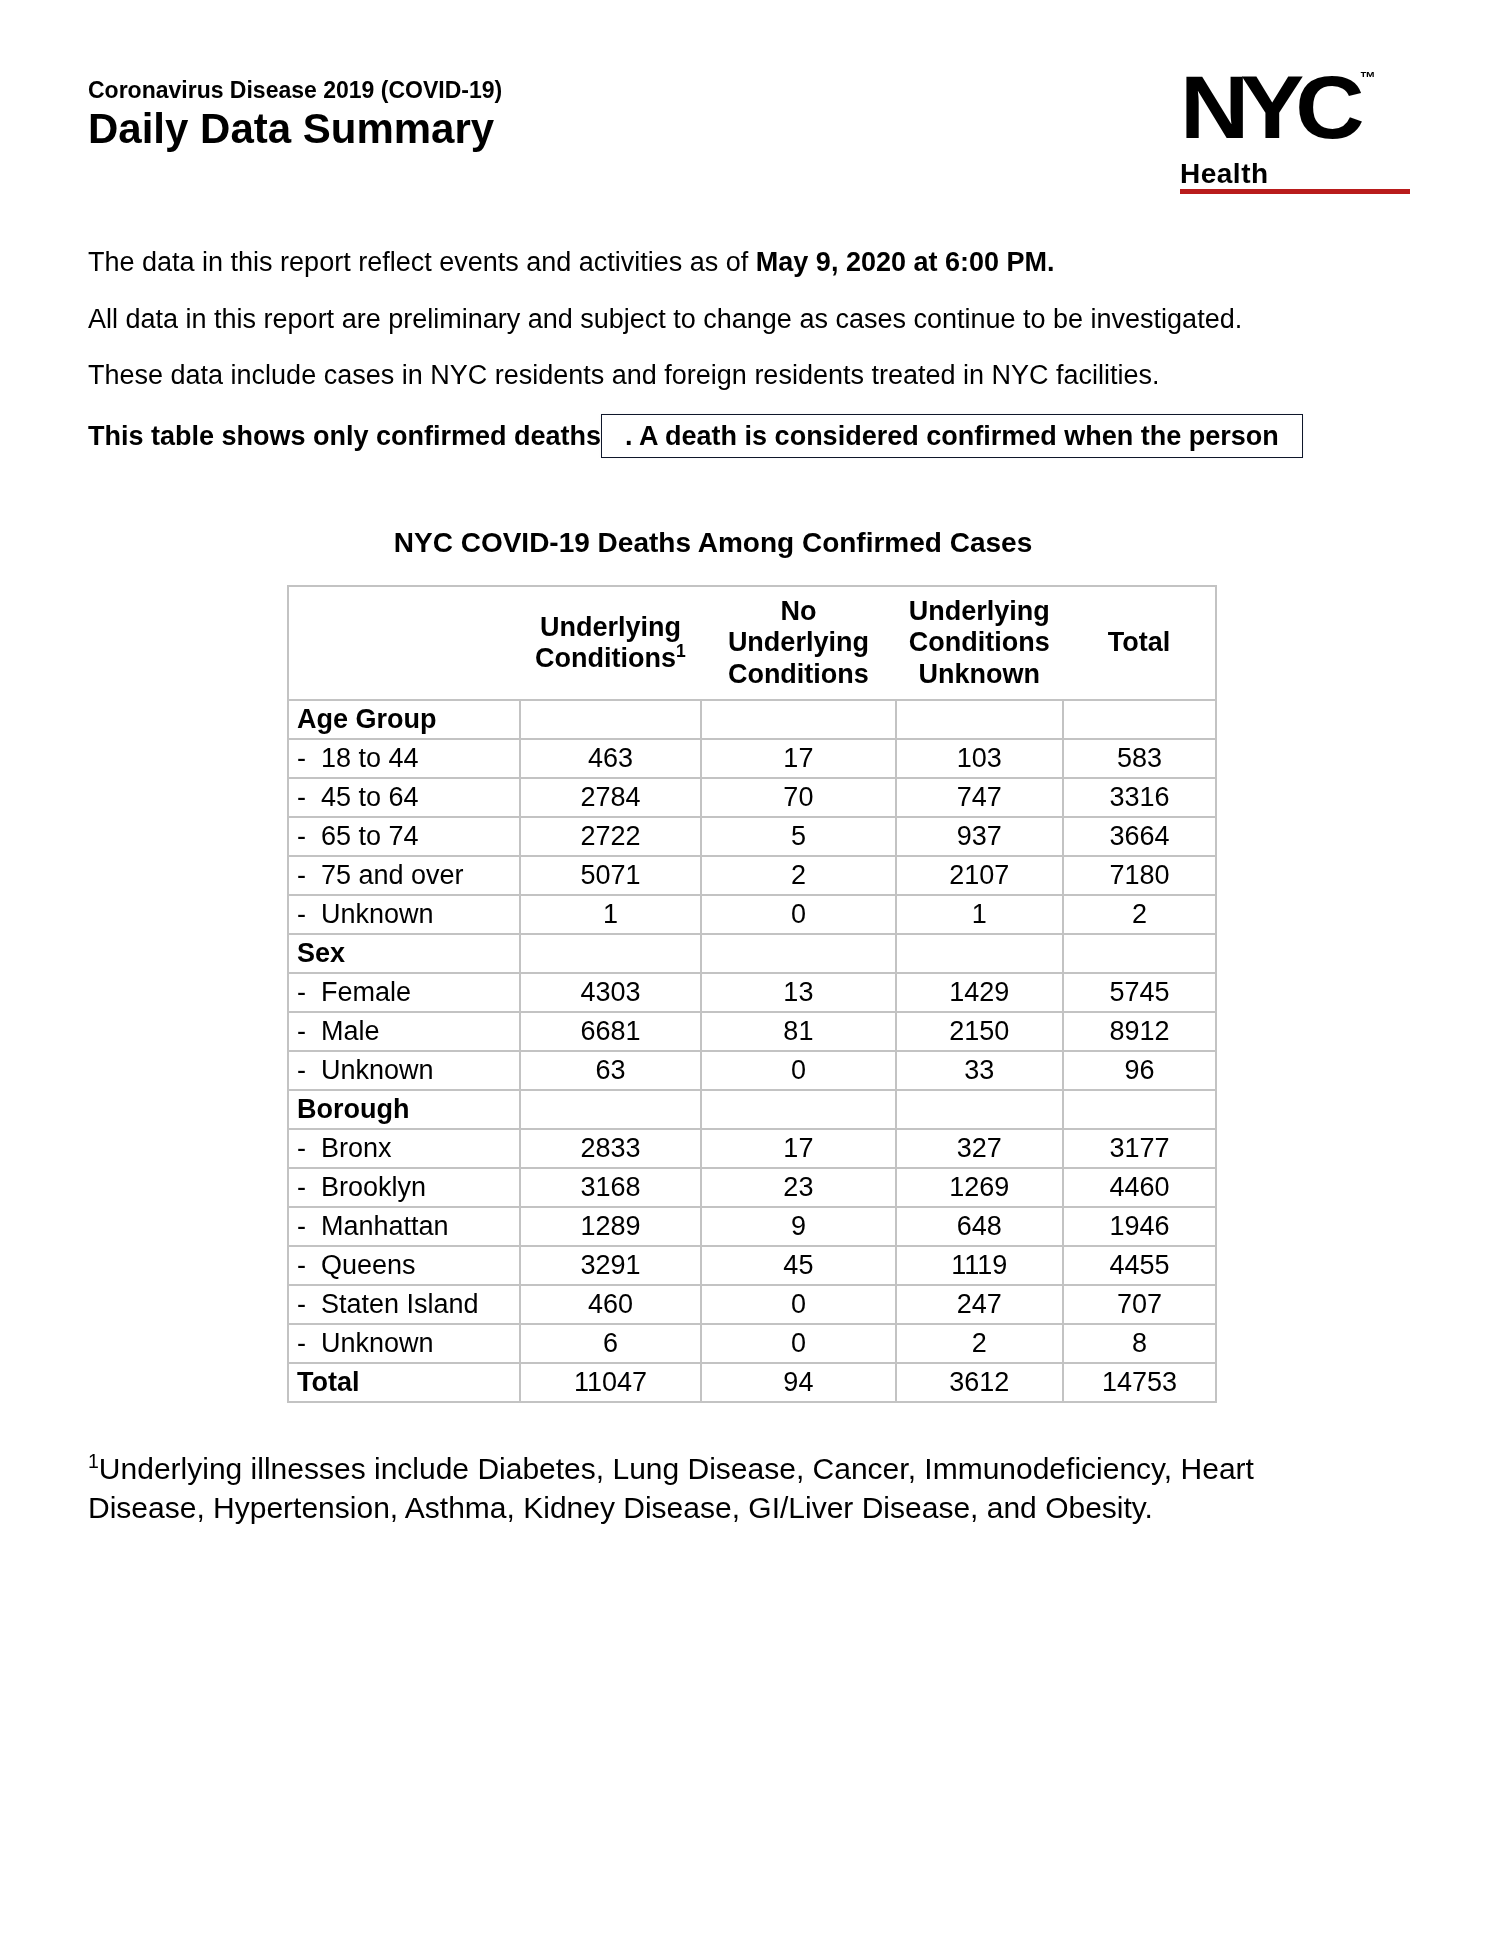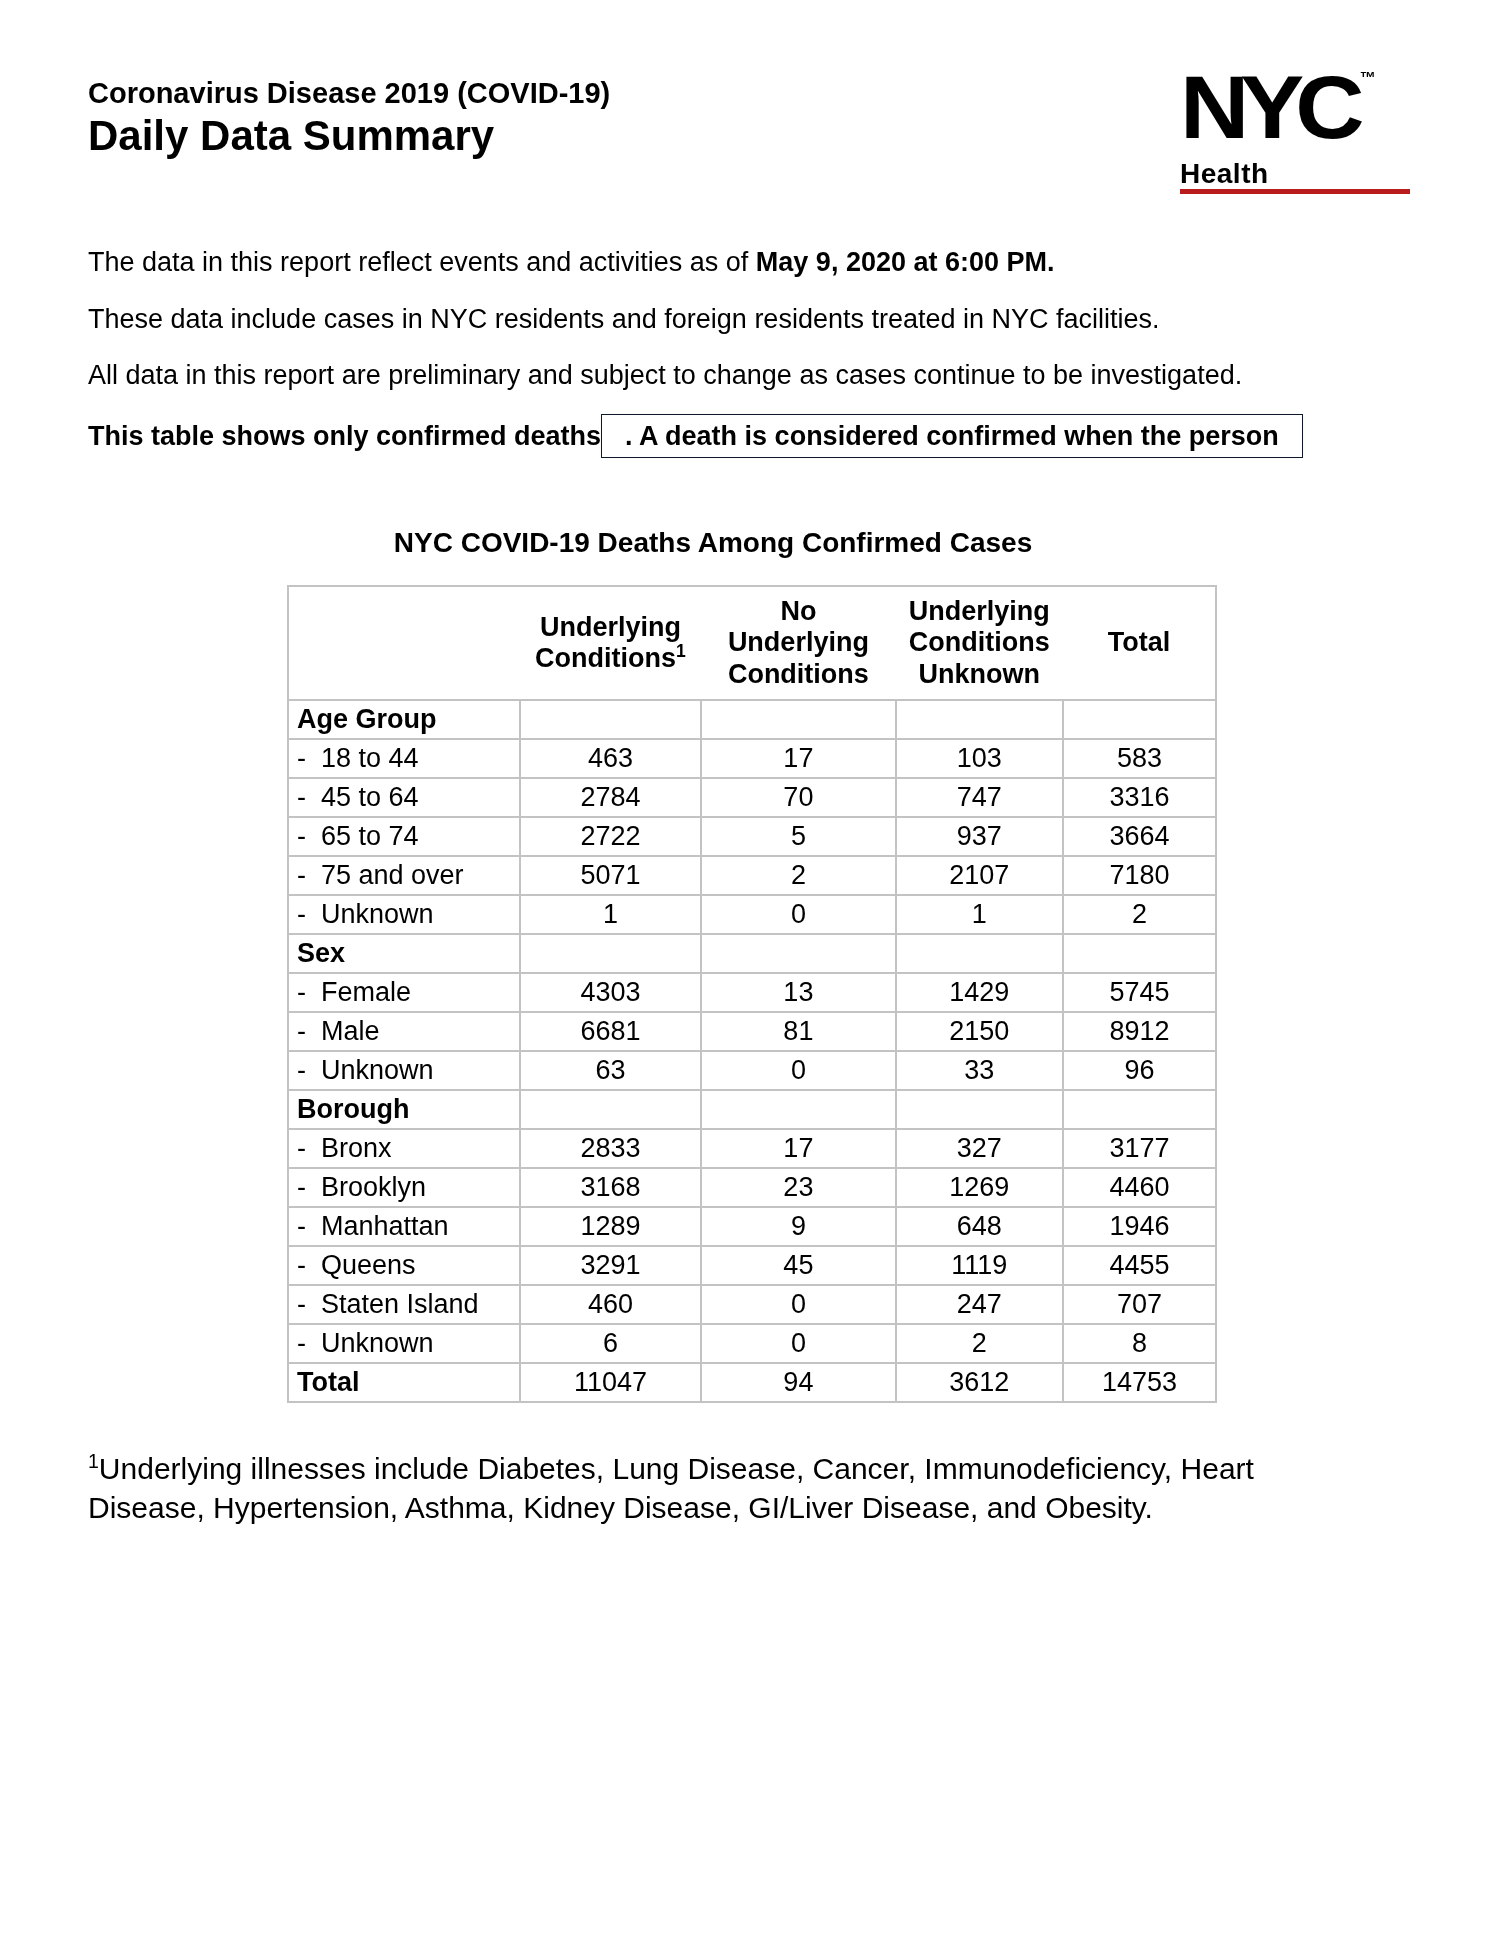--- a/index.html
+++ b/index.html
@@ -19,21 +19,21 @@
     overflow: hidden;
   }
   
   .header-row {
     display: flex;
     justify-content: space-between;
     align-items: flex-start;
   }
   .title-block { padding-top: 8px; }
   .kicker {
-    font-size: 29px;
+    font-size: 23px;
     font-weight: bold;
     margin: 0 0 4px 0;
     line-height: 1.1;
   }
   .report-title {
     font-size: 42px;
     font-weight: bold;
     margin: 0;
     line-height: 1.05;
   }
@@ -153,22 +153,22 @@
       <p class="report-title">Daily Data Summary</p>
     </div>
     <div class="logo">
       <div><span class="logo-nyc">NYC</span><span class="logo-tm">™</span></div>
       <div class="logo-health">Health</div>
     </div>
   </div>
 
   <div class="intro">
     <p><span>The data in this report reflect events and activities as of </span><strong>May 9, 2020 at 6:00 PM.</strong></p>
+    <p>All data in this report are preliminary and subject to change as cases continue to be investigated.</p>
     <p>These data include cases in NYC residents and foreign residents treated in NYC facilities.</p>
-    <p>All data in this report are preliminary and subject to change as cases continue to be investigated.</p>
     <p class="bold-para"><span>This table shows only confirmed deaths</span><span class="boxed">. A death is considered confirmed when the person</span><br>
     </p>
   </div>
 
   <div class="table-section">
     <p class="table-title">NYC COVID-19 Deaths Among Confirmed Cases</p>
     <table class="data-table">
       <colgroup>
         <col class="c-label">
           <col class="c-1">

